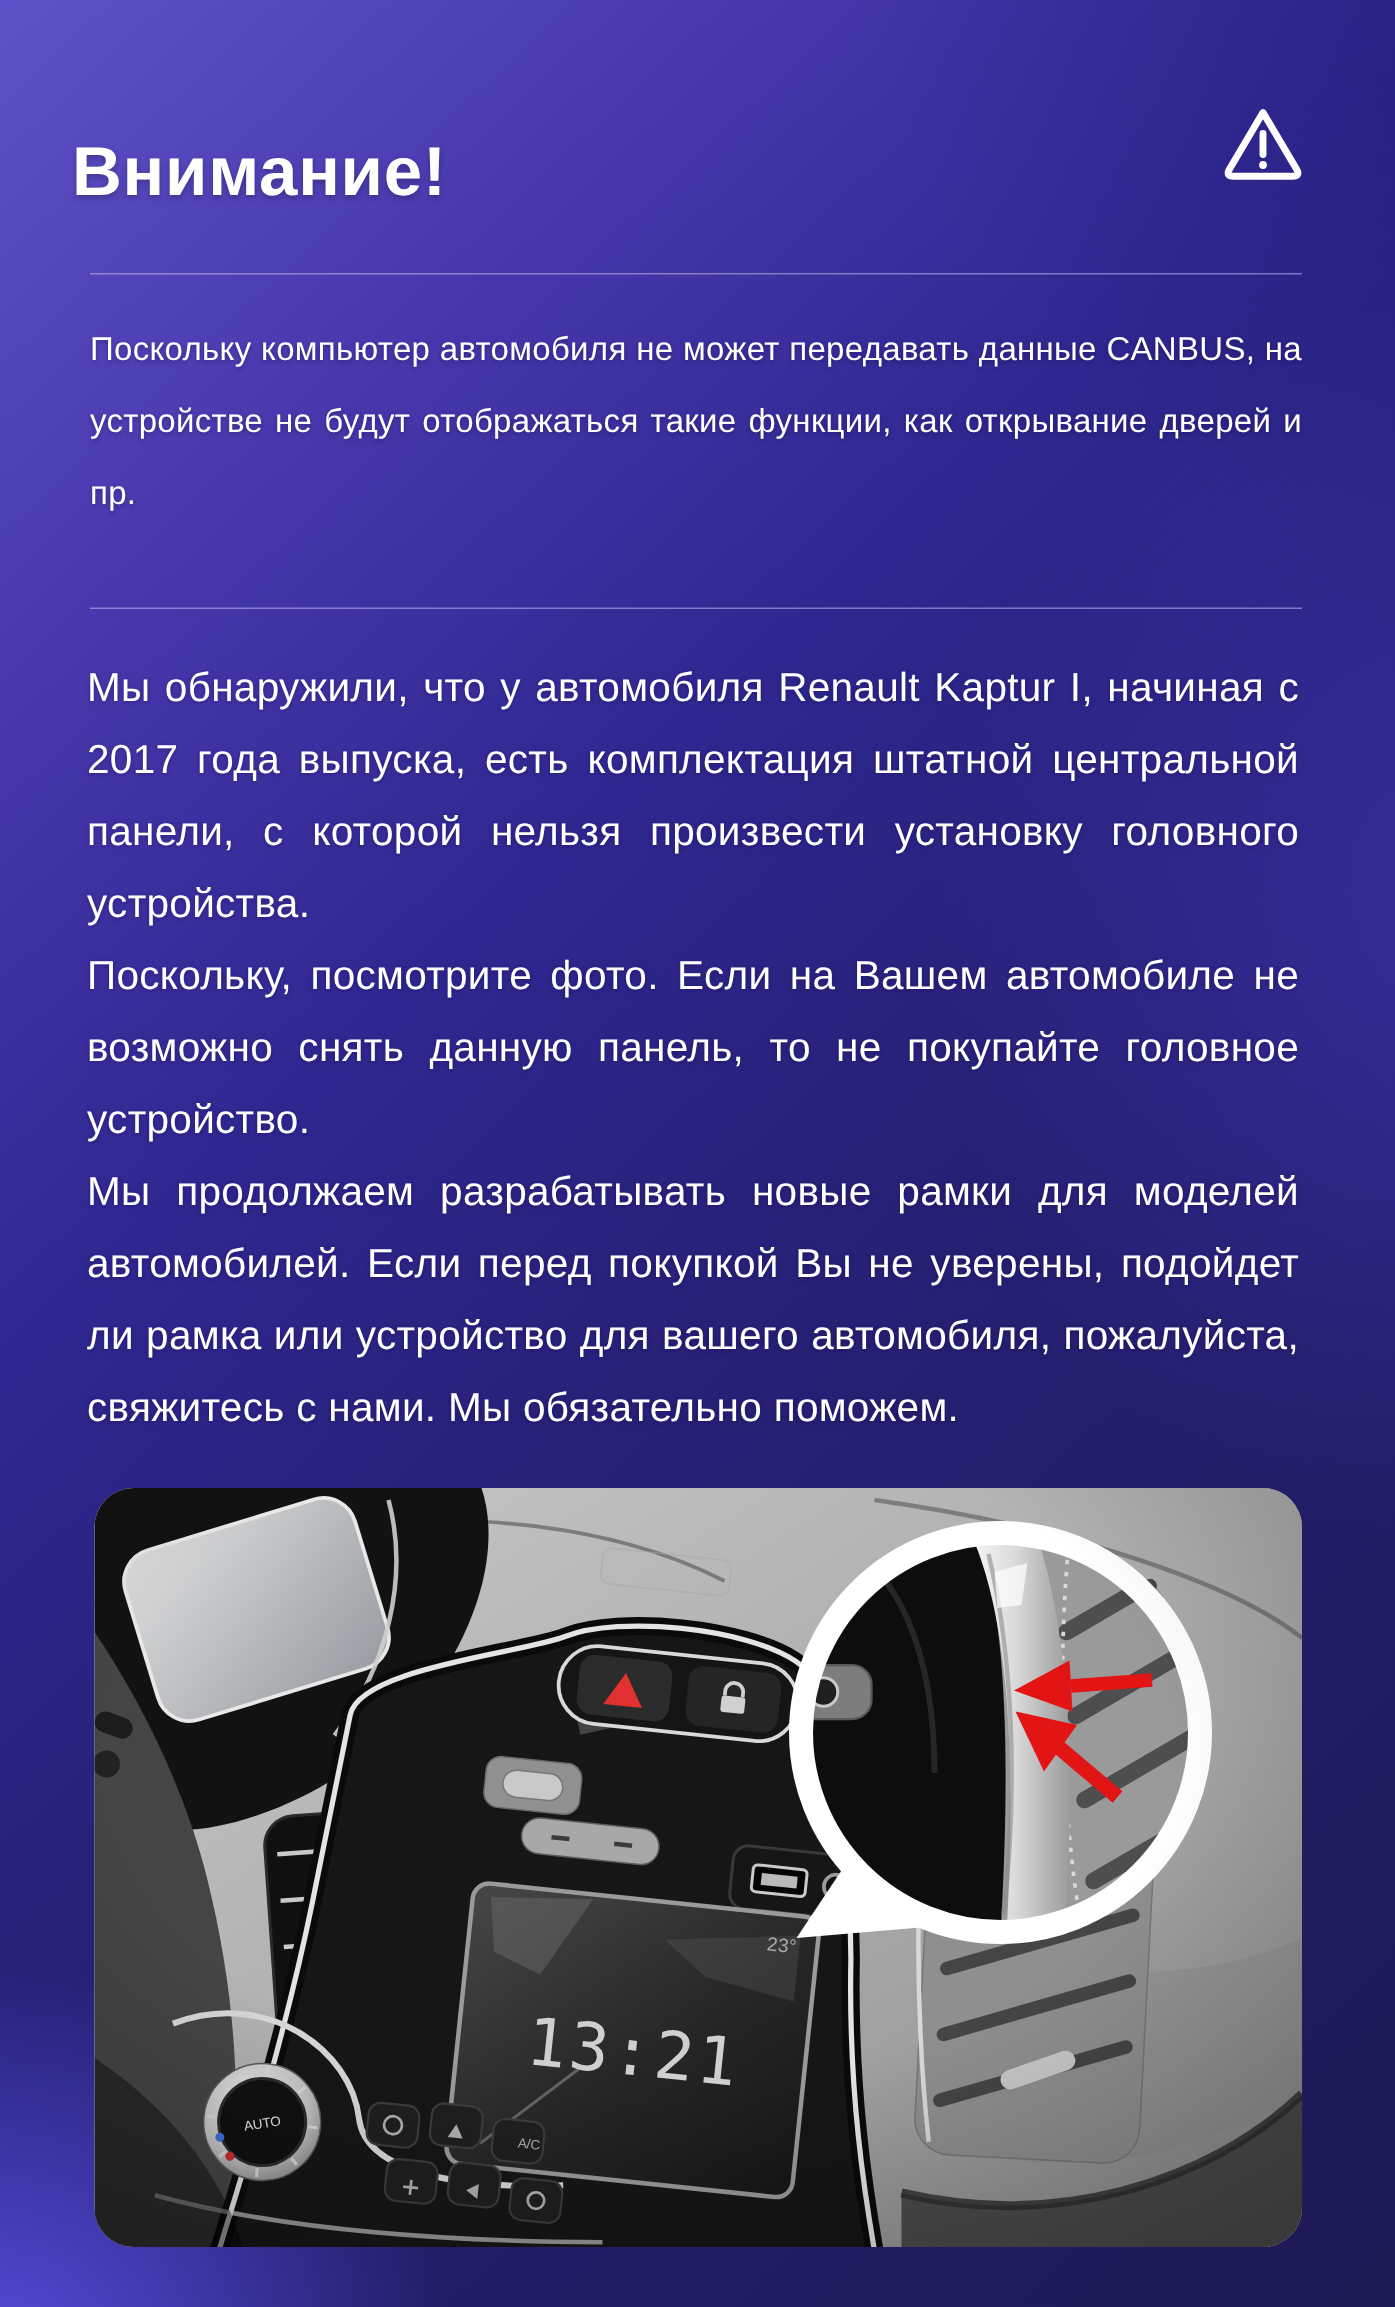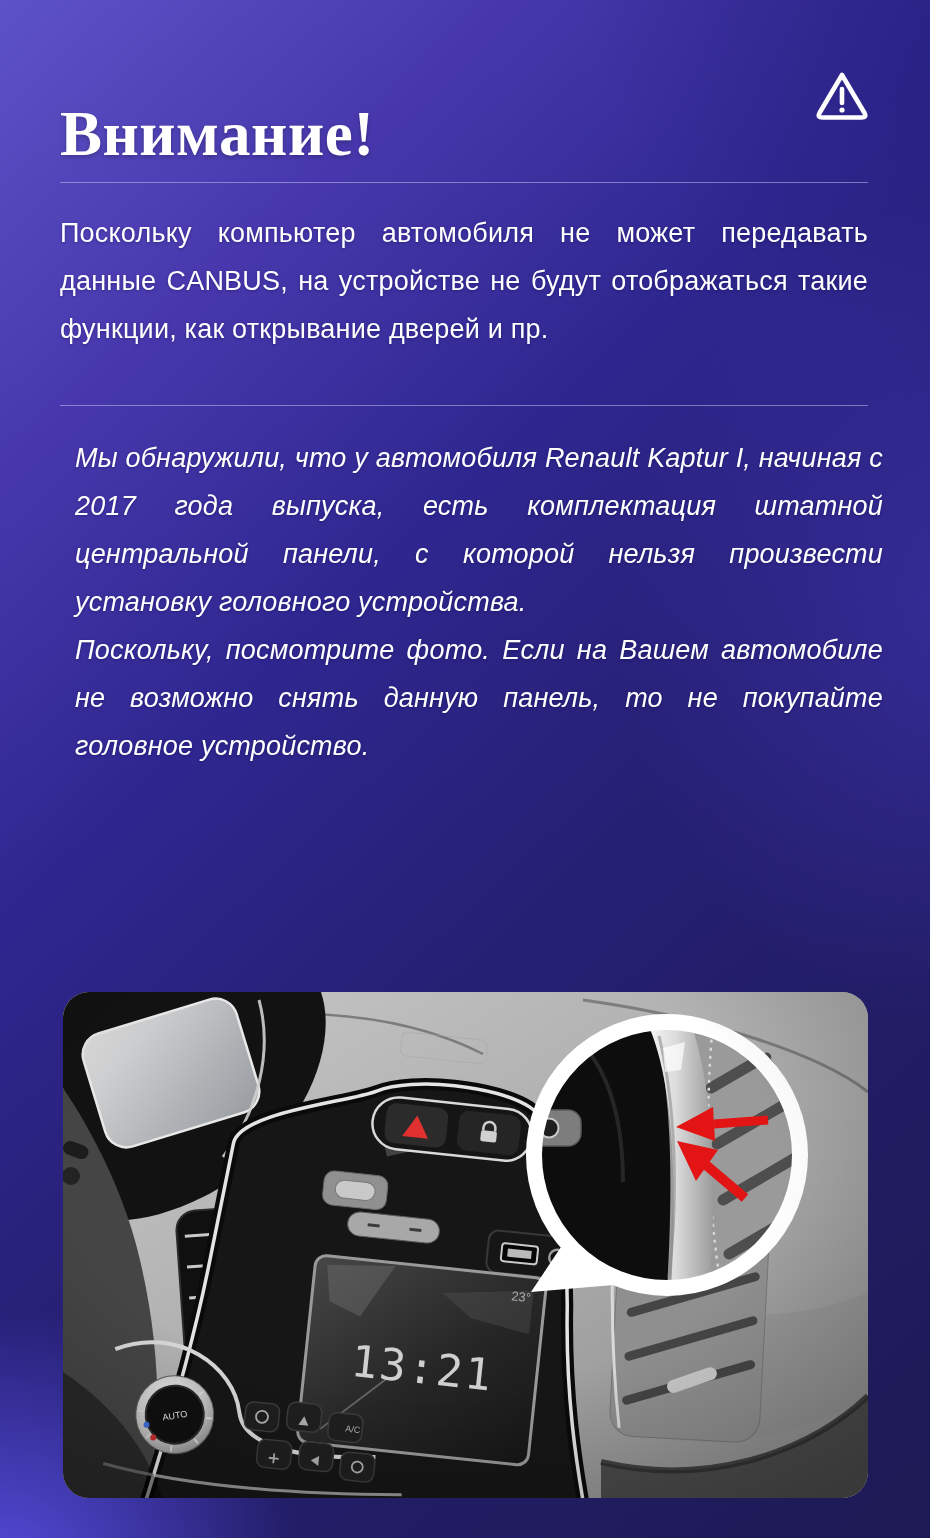--- a/index.html
+++ b/index.html
@@ -9,43 +9,42 @@
     overflow:hidden;
     font-family:"Liberation Sans",sans-serif;
     color:#fff;
     background:
       radial-gradient(46% 24% at 0% 102%, rgba(92,82,235,0.85), rgba(92,82,235,0) 70%),
       radial-gradient(55% 38% at 106% 40%, rgba(74,60,200,0.45), rgba(74,60,200,0) 72%),
       radial-gradient(70% 40% at 110% -5%, rgba(30,24,110,0.45), rgba(30,24,110,0) 70%),
       linear-gradient(137deg, #5e52c8 0%, #4638ac 20%, #2f2790 38%, #272178 55%, #221d66 75%, #1d1a54 100%);
   }
   .title{
-    position:absolute;left:60px;top:58px;
-    font-size:63px;line-height:1.1;font-weight:700;
+    position:absolute;left:48px;top:58px;
+    font-size:46px;line-height:1.1;font-weight:700;
     letter-spacing:0.5px;
     text-shadow:0 2px 4px rgba(0,0,0,0.25);
-    font-family:Liberation Serif, serif;
   }
   .warn-icon{position:absolute;top:70px;right:60px;width:56px;height:52px;}
   .divider{
     position:absolute;left:60px;width:808px;height:0;
     border-top:1px solid rgba(195,190,238,0.55);
   }
   .divider.d1{top:182px;}
   .divider.d2{top:405px;}
   .para{
     position:absolute;left:60px;width:808px;
-    font-size:27px;line-height:48px;
+    font-size:22px;line-height:48px;
     text-align:justify;
     letter-spacing:0.2px;
     text-shadow:0 1px 3px rgba(10,8,60,0.35);
     margin:0;
   }
   .para.intro{top:209px;}
-  .block{position:absolute;left:75px;top:434px;width:808px;font-style:italic;}
+  .block{position:absolute;left:58px;top:434px;width:808px;}
   .block p{
     position:static;left:auto;width:auto;margin:0;
     font-size:27px;line-height:48px;text-align:justify;
     letter-spacing:0.2px;text-shadow:0 1px 3px rgba(10,8,60,0.35);
   }
   .photo{
     position:absolute;left:63px;top:992px;
     width:805px;height:506px;
     border-radius:26px;overflow:hidden;
     background:#9a9a9a;
@@ -67,20 +66,21 @@
 
   <div class="divider d1"></div>
 
   <p class="para intro">Поскольку компьютер автомобиля не может передавать данные CANBUS, на устройстве не будут отображаться такие функции, как открывание дверей и пр.</p>
 
   <div class="divider d2"></div>
 
   <div class="block">
     <p>Мы обнаружили, что у автомобиля Renault Kaptur I, начиная с 2017 года выпуска, есть комплектация штатной центральной панели, с которой нельзя произвести установку головного устройства.</p>
     <p>Поскольку, посмотрите фото. Если на Вашем автомобиле не возможно снять данную панель, то не покупайте головное устройство.</p>
+    <p>Мы продолжаем разрабатывать новые рамки для моделей автомобилей. Если перед покупкой Вы не уверены, подойдет ли рамка или устройство для вашего автомобиля, пожалуйста, свяжитесь с нами. Мы обязательно поможем.</p>
   </div>
 
   <div class="photo">
     <svg viewBox="0 0 805 506" preserveAspectRatio="none">
       <defs>
         <linearGradient id="dashBg" x1="0" y1="0" x2="1" y2="1">
           <stop offset="0" stop-color="#c9c9c9"></stop>
           <stop offset="0.5" stop-color="#adadad"></stop>
           <stop offset="1" stop-color="#8d8d8d"></stop>
         </linearGradient>

